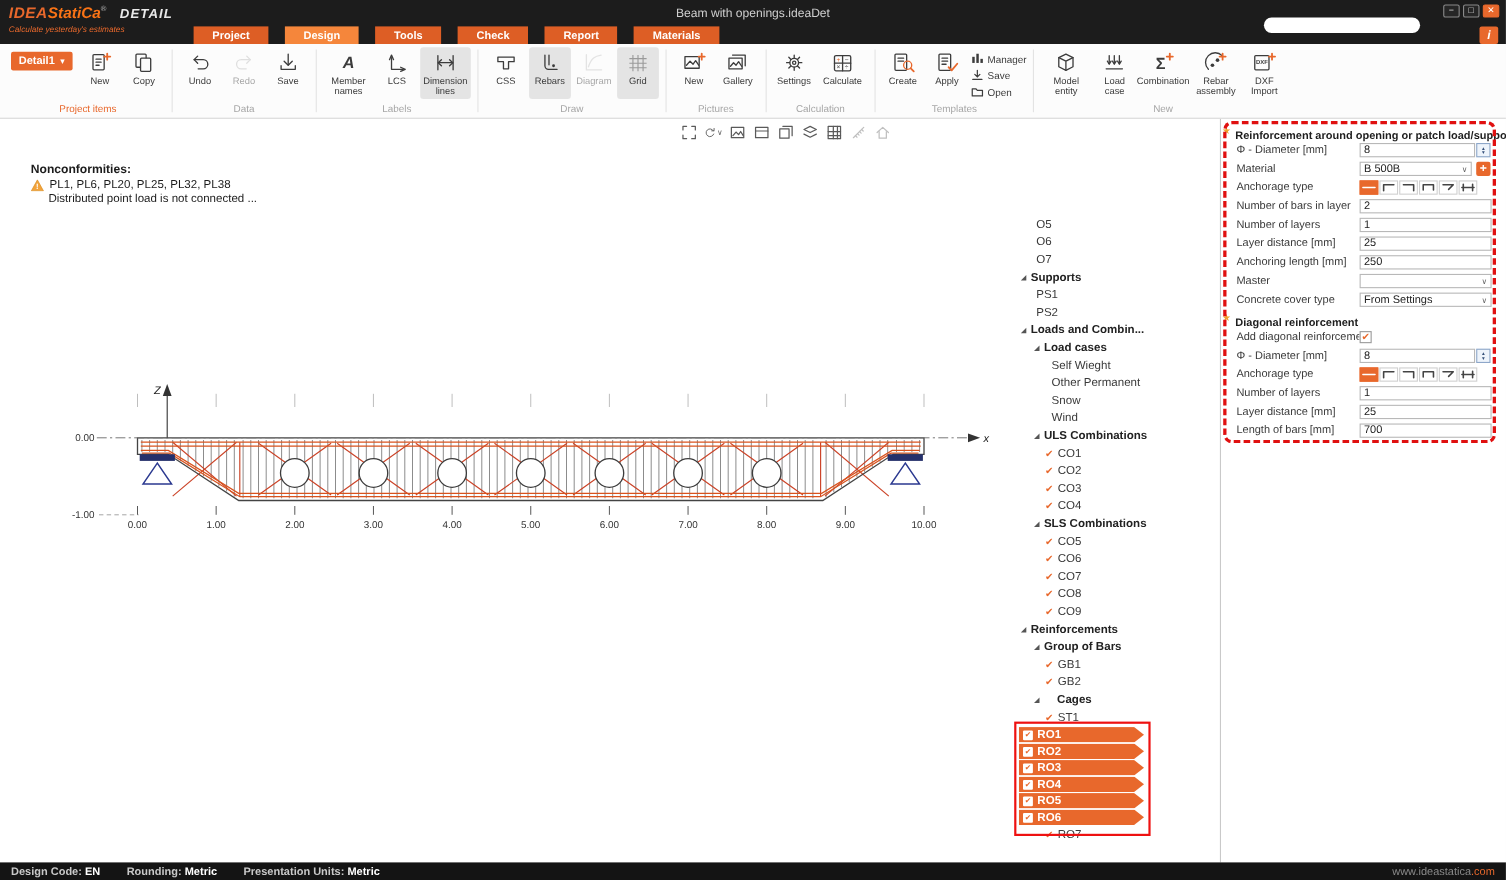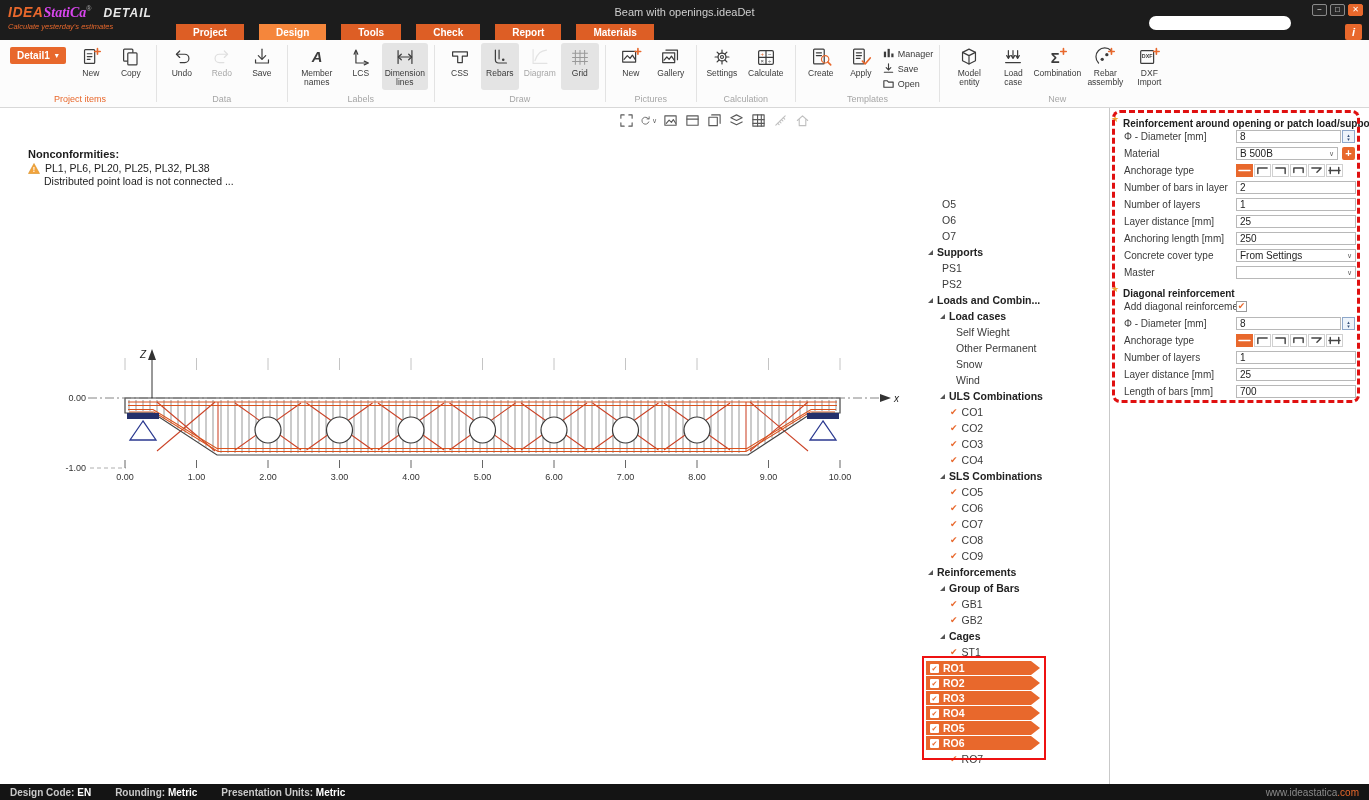--- a/index.html
+++ b/index.html
@@ -5,21 +5,21 @@
   * { margin:0; padding:0; box-sizing:border-box; }
   body { background:#444; }
   #app { position:relative; width:1369px; height:800px; overflow:hidden; background:#fff;
          font-family:"Liberation Sans","DejaVu Sans",sans-serif; cursor:default; }
   [data-interactable="true"] { cursor:pointer; }
 
   
   #topchrome { position:absolute; left:0; top:0; width:100%; height:40px; background:#1c1c1c; z-index:10; }
   .logo { position:absolute; left:8px; top:3px; white-space:nowrap; }
   .logo-idea { color:#E8682C; font-weight:bold; font-style:italic; font-size:14px; letter-spacing:.5px; }
-  .logo-statica { color:#d946ef; font-weight:bold; font-style:italic; font-size:14px;font-family:Liberation Serif, serif; }
+  .logo-statica { color:#f97316; font-weight:bold; font-style:italic; font-size:14px; }
   .logo-reg { color:#aaa; font-size:7px; vertical-align:super; }
   .logo-detail { color:#e9e9e9; font-style:italic; font-weight:bold; font-size:12px; margin-left:12px; letter-spacing:1px; }
   .tagline { color:#E8682C; font-style:italic; font-size:7.5px; margin-top:1px; }
   .doc-title { position:absolute; left:50%; top:6px; transform:translateX(-50%); color:#cfcfcf; font-size:11px; }
   #win-controls { position:absolute; right:6px; top:4px; display:flex; gap:3px; }
   .wbtn { width:15px; height:12px; border:1px solid #8a8a8a; background:#262626; color:#e5e5e5; font-size:8px;
           display:flex; align-items:center; justify-content:center; border-radius:2px; line-height:1; }
   .wbtn.close { background:#E8682C; border-color:#E8682C; color:#fff; font-weight:bold; }
   .search { position:absolute; top:16px; right:78px; width:142px; height:14px; background:#fff; border-radius:7px;
             display:flex; align-items:center; padding:0 6px; }
@@ -829,21 +829,21 @@
             <span class="tlabel tbold">Group of Bars</span>
           </div>
           <div class="titem" data-interactable="true" style="padding-left: 24px;">
             <span class="tcheck" data-interactable="false">✔</span>
             <span class="tlabel">GB1</span>
           </div>
           <div class="titem" data-interactable="true" style="padding-left: 24px;">
             <span class="tcheck" data-interactable="false">✔</span>
             <span class="tlabel">GB2</span>
           </div>
-          <div class="titem" data-interactable="true" style="padding-left: 14px;">
+          <div class="titem" data-interactable="true" style="padding-left: 14px; gap: 12px;">
             <span class="exp" data-interactable="true"></span>
             <span class="tlabel tbold">Cages</span>
           </div>
           <div class="titem" data-interactable="true" style="padding-left: 24px;">
             <span class="tcheck" data-interactable="false">✔</span>
             <span class="tlabel">ST1</span>
           </div>
           <div class="titem tsel" data-interactable="true">
             <span class="tselbox" data-interactable="true">
               <span class="tselcheck">✔</span>
@@ -964,33 +964,33 @@
               <input class="pinput" data-interactable="true" value="25" style="">
             </div>
           </div>
           <div class="prow" data-interactable="false">
             <div class="plabel">Anchoring length [mm]</div>
             <div class="pctrl">
               <input class="pinput" data-interactable="true" value="250" style="">
             </div>
           </div>
           <div class="prow" data-interactable="false">
+            <div class="plabel">Master</div>
+            <div class="pctrl">
+              <div class="pselect" data-interactable="true">
+                <span class="pselval"></span>
+                <span class="pchev" data-interactable="false">∨</span>
+              </div>
+            </div>
+          </div>
+          <div class="prow" data-interactable="false">
             <div class="plabel">Concrete cover type</div>
             <div class="pctrl">
               <div class="pselect" data-interactable="true">
                 <span class="pselval">From Settings</span>
-                <span class="pchev" data-interactable="false">∨</span>
-              </div>
-            </div>
-          </div>
-          <div class="prow" data-interactable="false">
-            <div class="plabel">Master</div>
-            <div class="pctrl">
-              <div class="pselect" data-interactable="true">
-                <span class="pselval"></span>
                 <span class="pchev" data-interactable="false">∨</span>
               </div>
             </div>
           </div>
           <div class="psec" data-interactable="false"><span class="pstar" data-interactable="false">★</span><span class="ptitle">Diagonal reinforcement</span></div>
           <div class="prow" data-interactable="false">
             <div class="plabel">Add diagonal reinforcement</div>
             <div class="pctrl">
               <span class="pcheck" data-interactable="true">
                 <span class="pcheckmark">✔</span>

